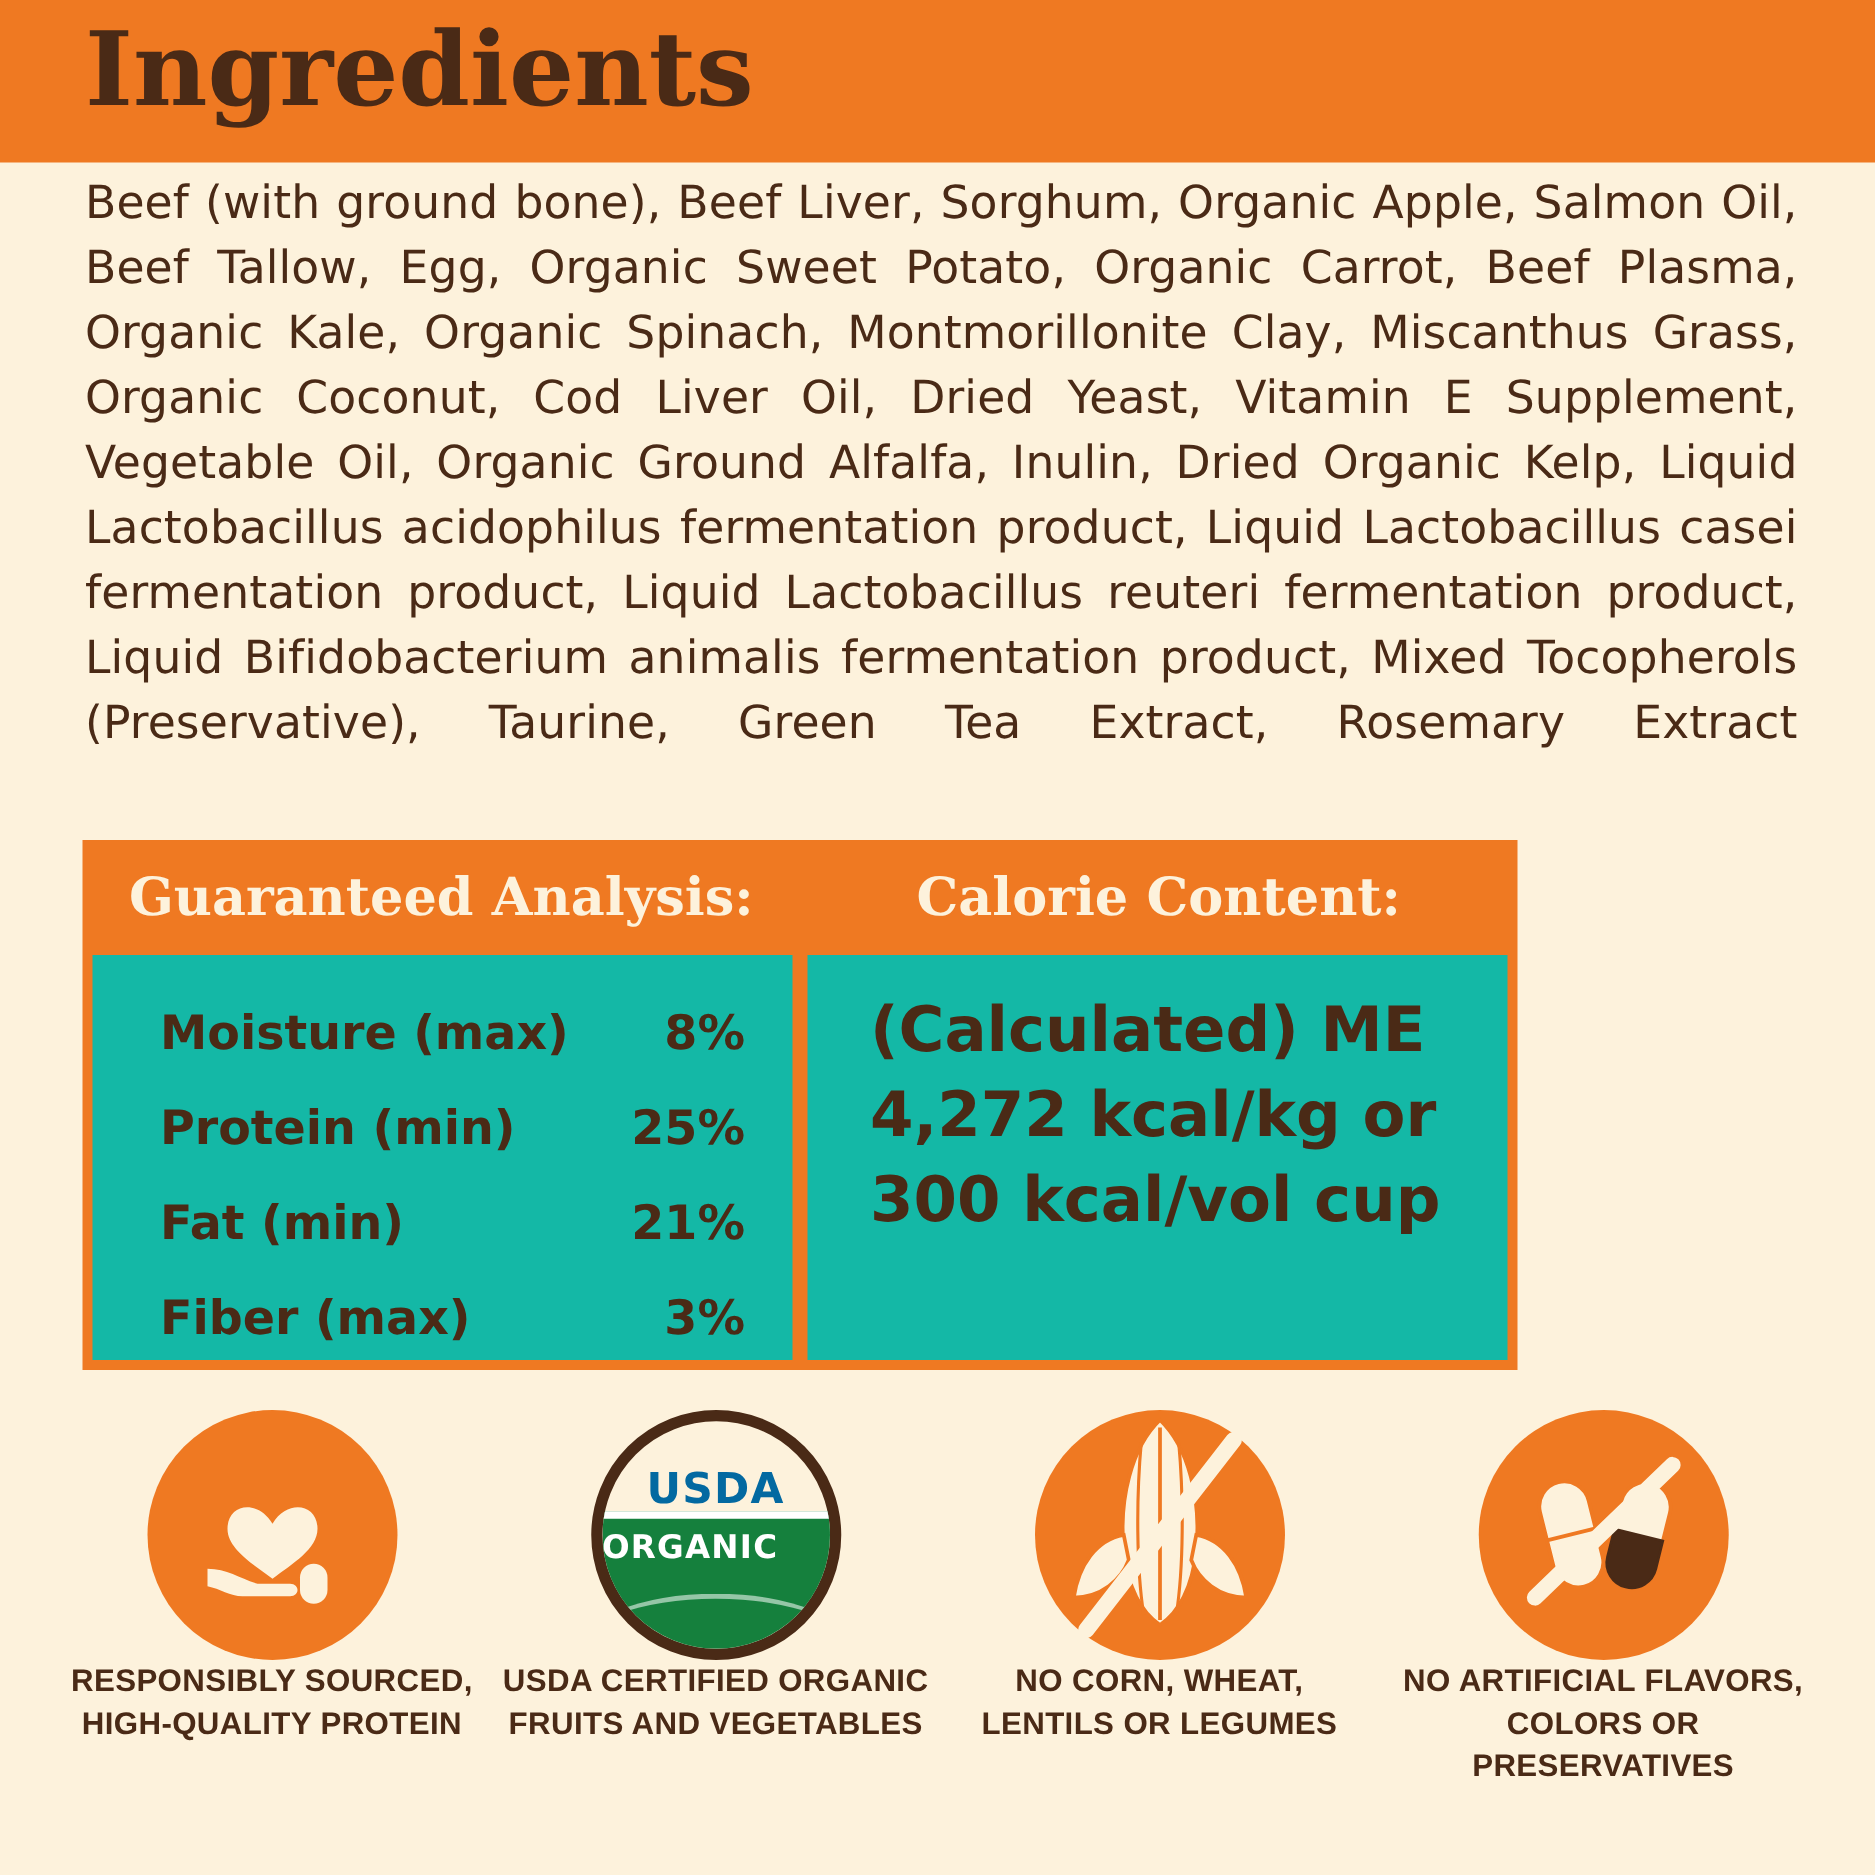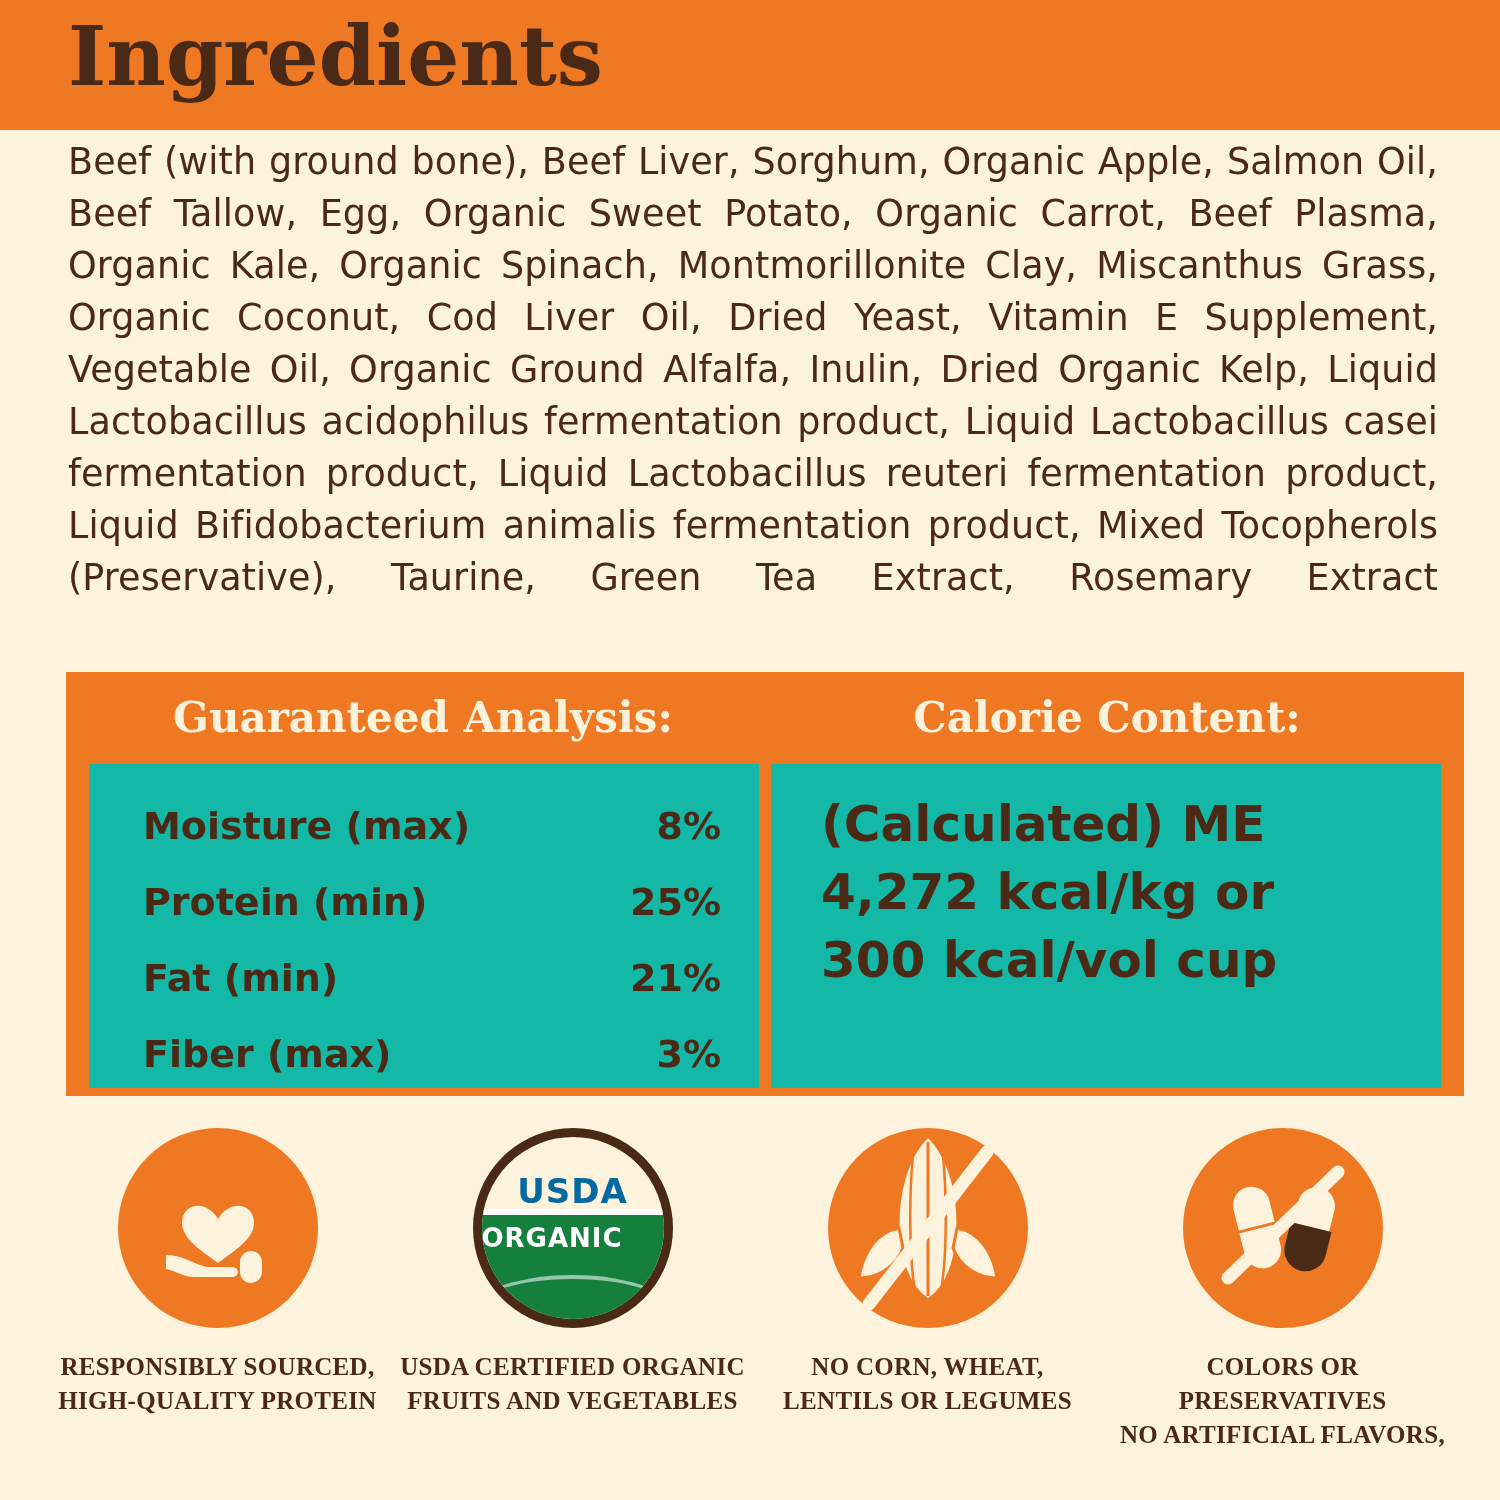--- a/index.html
+++ b/index.html
@@ -55,21 +55,21 @@
     text-align: justify;
     text-align-last: justify;
     letter-spacing: 0.1px;
   }
 
   
   .panel {
     position: absolute;
     left: 66px;
     top: 672px;
-    width: 1398px;
+    width: 1148px;
     height: 424px;
     background: #ef7922;
     box-sizing: border-box;
     display: flex;
     justify-content: center;
   }
   .panel-col {
     position: relative;
     box-sizing: border-box;
   }
@@ -150,23 +150,22 @@
     display: flex;
     align-items: center;
     justify-content: center;
     position: relative;
     overflow: visible;
   }
   .badge-circle.plain {
     background: transparent;
   }
   .badge-caption {
-    margin-top: 22px;
     text-align: center;
-    font-family: Liberation Serif, serif;
+    font-family: Liberation Sans, sans-serif;
     font-weight: bold;
     font-size: 25px;
     line-height: 34px;
     letter-spacing: 0.3px;
     color: #4a2a16;
     text-transform: uppercase;
   }
   .usda-badge {
     width: 200px;
     height: 200px;
@@ -325,20 +324,20 @@
             <line x1="28" y1="63" x2="68" y2="63" stroke="#ef7922" stroke-width="3"></line>
           </g>
           <g transform="rotate(14 75 62)">
             <rect x="84" y="20" width="40" height="86" rx="20" fill="#fdf2dc" stroke="#ef7922" stroke-width="3"></rect>
             <path d="M84 63 L124 63 L124 86 A20 20 0 0 1 104 106 A20 20 0 0 1 84 86 Z" fill="#4a2a16" stroke="#4a2a16" stroke-width="2"></path>
           </g>
           <line x1="20" y1="120" x2="130" y2="14" stroke="#fdf2dc" stroke-width="13" stroke-linecap="round"></line>
         </svg>
       </div>
       <div class="badge-caption">
+        <div>NO ARTIFICIAL FLAVORS,</div>
         <div>COLORS OR PRESERVATIVES</div>
-        <div>NO ARTIFICIAL FLAVORS,</div>
       </div>
     </div>
 
   </div>
 
 </div>
 
 </body></html>

